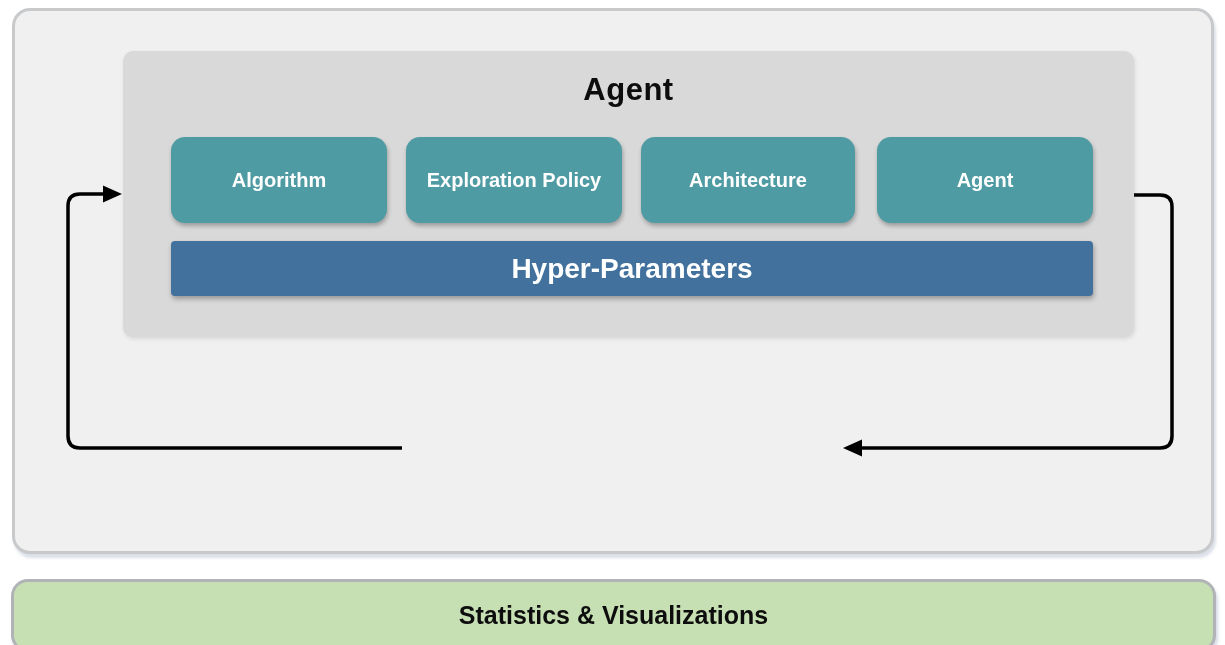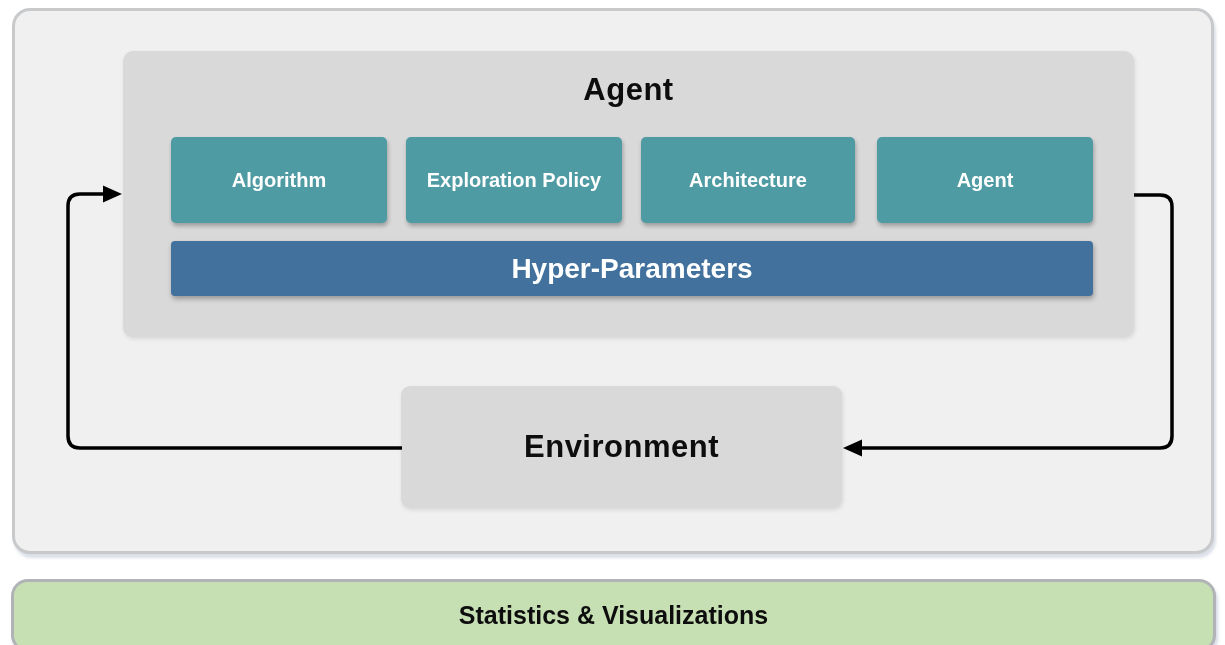--- a/index.html
+++ b/index.html
@@ -47,21 +47,21 @@
     color: #0d0d0d;
     letter-spacing: 0.5px;
   }
 
   
   .module {
     position: absolute;
     top: 137px;
     height: 86px;
     background: #4f9ba3;
-    border-radius: 5px;
+    border-radius: 14px;
     box-shadow: 1px 3px 4px rgba(0,0,0,0.28);
     display: flex;
     align-items: center;
     justify-content: center;
     color: #ffffff;
     font-size: 20px;
     font-weight: bold;
   }
   .m1 { left: 171px; width: 216px; }
   .m2 { left: 406px; width: 216px; }
@@ -137,21 +137,20 @@
   <div class="agent-box"></div>
   <div class="agent-title">Agent</div>
 
   <div class="module m1">Algorithm</div>
   <div class="module m3">Architecture</div>
   <div class="module m2">Exploration Policy</div>
   <div class="module m4">Agent</div>
 
   <div class="hyper-bar">Hyper-Parameters</div>
 
-  <div class="env-box">Environment</div>
 
   <svg class="arrows" viewBox="0 0 1225 645" xmlns="http://www.w3.org/2000/svg">
 
     <path d="M 402 448 H 80 Q 68 448 68 436 V 206 Q 68 194 80 194 H 105" fill="none" stroke="#000000" stroke-width="3.5"></path>
     <polygon points="122,194 103,185.5 103,202.5" fill="#000000"></polygon>
 
     <path d="M 1134 195 H 1160 Q 1172 195 1172 207 V 436 Q 1172 448 1160 448 H 860" fill="none" stroke="#000000" stroke-width="3.5"></path>
     <polygon points="843,448 862,439.5 862,456.5" fill="#000000"></polygon>
   </svg>
 

